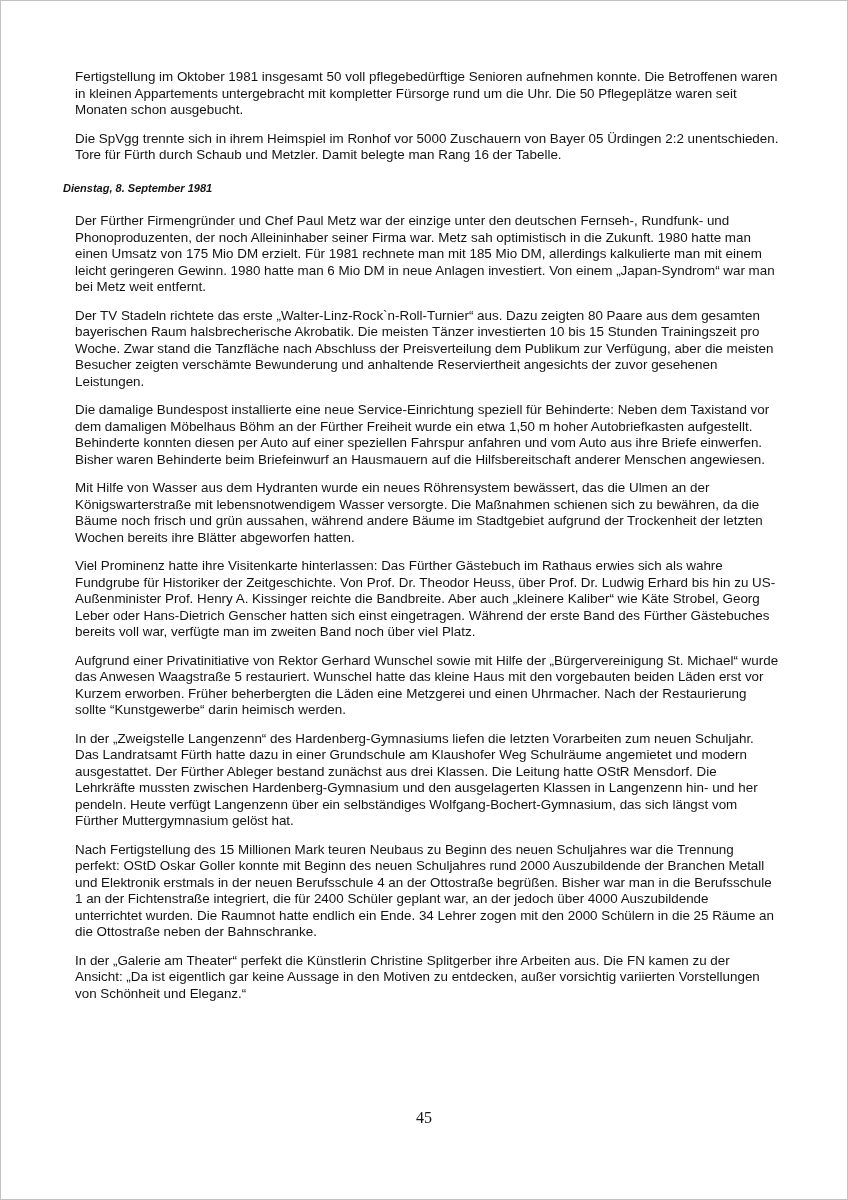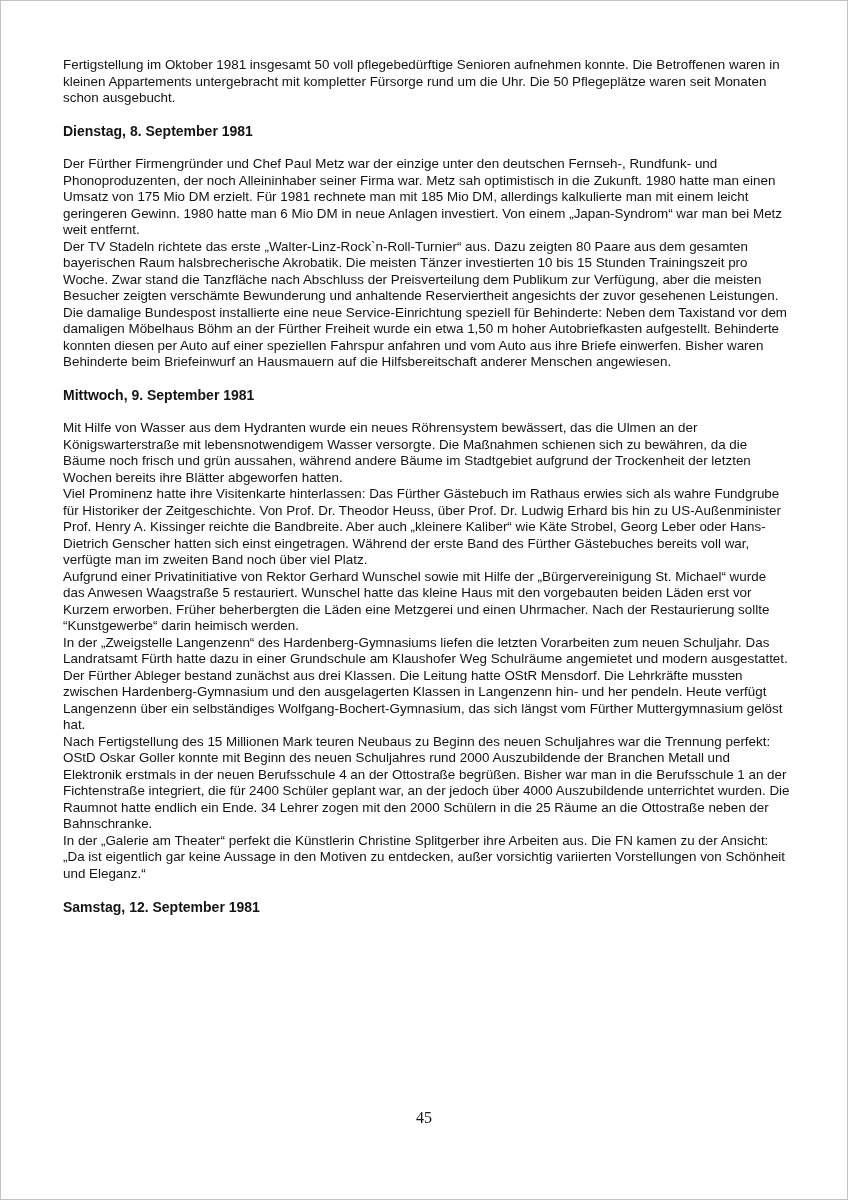--- a/index.html
+++ b/index.html
@@ -21,52 +21,52 @@
   .content {
     position: absolute;
     top: 56px;
     left: 62px;
     width: 728px;
     font-size: 13.4px;
     line-height: 16.5px;
     text-align: left;
   }
   .para {
-    margin: 0;
+    margin: 12px;
   }
   .day-heading {
-    font-size: 14px;
+    font-size: 11px;
     line-height: 16.5px;
     font-weight: bold;
     margin: 16.5px 0 16.5px 0;
+    font-style: italic;
   }
   .pagenum {
     position: absolute;
     top: 1108px;
     left: 0;
     width: 100%;
     text-align: center;
     font-family: Liberation Serif, serif;
     font-size: 16px;
     color: #141414;
   }
 </style>
 </head>
 <body>
 
 <main class="page">
   <div class="content">
       <p class="para">Fertigstellung im Oktober 1981 insgesamt 50 voll pflegebedürftige Senioren aufnehmen konnte. Die Betroffenen waren in kleinen Appartements untergebracht mit kompletter Fürsorge rund um die Uhr. Die 50 Pflegeplätze waren seit Monaten schon ausgebucht.</p>
+      <p class="para">Die SpVgg trennte sich in ihrem Heimspiel im Ronhof vor 5000 Zuschauern von Bayer 05 Ürdingen 2:2 unentschieden. Tore für Fürth durch Schaub und Metzler. Damit belegte man Rang 16 der Tabelle.</p>
       <h2 class="day-heading">Dienstag, 8. September 1981</h2>
       <p class="para">Der Fürther Firmengründer und Chef Paul Metz war der einzige unter den deutschen Fernseh-, Rundfunk- und Phonoproduzenten, der noch Alleininhaber seiner Firma war. Metz sah optimistisch in die Zukunft. 1980 hatte man einen Umsatz von 175 Mio DM erzielt. Für 1981 rechnete man mit 185 Mio DM, allerdings kalkulierte man mit einem leicht geringeren Gewinn. 1980 hatte man 6 Mio DM in neue Anlagen investiert. Von einem „Japan-Syndrom“ war man bei Metz weit entfernt.</p>
       <p class="para">Der TV Stadeln richtete das erste „Walter-Linz-Rock`n-Roll-Turnier“ aus. Dazu zeigten 80 Paare aus dem gesamten bayerischen Raum halsbrecherische Akrobatik. Die meisten Tänzer investierten 10 bis 15 Stunden Trainingszeit pro Woche. Zwar stand die Tanzfläche nach Abschluss der Preisverteilung dem Publikum zur Verfügung, aber die meisten Besucher zeigten verschämte Bewunderung und anhaltende Reserviertheit angesichts der zuvor gesehenen Leistungen.</p>
       <p class="para">Die damalige Bundespost installierte eine neue Service-Einrichtung speziell für Behinderte: Neben dem Taxistand vor dem damaligen Möbelhaus Böhm an der Fürther Freiheit wurde ein etwa 1,50 m hoher Autobriefkasten aufgestellt. Behinderte konnten diesen per Auto auf einer speziellen Fahrspur anfahren und vom Auto aus ihre Briefe einwerfen. Bisher waren Behinderte beim Briefeinwurf an Hausmauern auf die Hilfsbereitschaft anderer Menschen angewiesen.</p>
-      <h2 class="day-heading">Mittwoch, 9. September 1981</h2>
       <p class="para">Mit Hilfe von Wasser aus dem Hydranten wurde ein neues Röhrensystem bewässert, das die Ulmen an der Königswarterstraße mit lebensnotwendigem Wasser versorgte. Die Maßnahmen schienen sich zu bewähren, da die Bäume noch frisch und grün aussahen, während andere Bäume im Stadtgebiet aufgrund der Trockenheit der letzten Wochen bereits ihre Blätter abgeworfen hatten.</p>
       <p class="para">Viel Prominenz hatte ihre Visitenkarte hinterlassen: Das Fürther Gästebuch im Rathaus erwies sich als wahre Fundgrube für Historiker der Zeitgeschichte. Von Prof. Dr. Theodor Heuss, über Prof. Dr. Ludwig Erhard bis hin zu US-Außenminister Prof. Henry A. Kissinger reichte die Bandbreite. Aber auch „kleinere Kaliber“ wie Käte Strobel, Georg Leber oder Hans-Dietrich Genscher hatten sich einst eingetragen. Während der erste Band des Fürther Gästebuches bereits voll war, verfügte man im zweiten Band noch über viel Platz.</p>
       <p class="para">Aufgrund einer Privatinitiative von Rektor Gerhard Wunschel sowie mit Hilfe der „Bürgervereinigung St. Michael“ wurde das Anwesen Waagstraße 5 restauriert. Wunschel hatte das kleine Haus mit den vorgebauten beiden Läden erst vor Kurzem erworben. Früher beherbergten die Läden eine Metzgerei und einen Uhrmacher. Nach der Restaurierung sollte “Kunstgewerbe“ darin heimisch werden.</p>
       <p class="para">In der „Zweigstelle Langenzenn“ des Hardenberg-Gymnasiums liefen die letzten Vorarbeiten zum neuen Schuljahr. Das Landratsamt Fürth hatte dazu in einer Grundschule am Klaushofer Weg Schulräume angemietet und modern ausgestattet. Der Fürther Ableger bestand zunächst aus drei Klassen. Die Leitung hatte OStR Mensdorf. Die Lehrkräfte mussten zwischen Hardenberg-Gymnasium und den ausgelagerten Klassen in Langenzenn hin- und her pendeln. Heute verfügt Langenzenn über ein selbständiges Wolfgang-Bochert-Gymnasium, das sich längst vom Fürther Muttergymnasium gelöst hat.</p>
       <p class="para">Nach Fertigstellung des 15 Millionen Mark teuren Neubaus zu Beginn des neuen Schuljahres war die Trennung perfekt: OStD Oskar Goller konnte mit Beginn des neuen Schuljahres rund 2000 Auszubildende der Branchen Metall und Elektronik erstmals in der neuen Berufsschule 4 an der Ottostraße begrüßen. Bisher war man in die Berufsschule 1 an der Fichtenstraße integriert, die für 2400 Schüler geplant war, an der jedoch über 4000 Auszubildende unterrichtet wurden. Die Raumnot hatte endlich ein Ende. 34 Lehrer zogen mit den 2000 Schülern in die 25 Räume an die Ottostraße neben der Bahnschranke.</p>
       <p class="para">In der „Galerie am Theater“ perfekt die Künstlerin Christine Splitgerber ihre Arbeiten aus. Die FN kamen zu der Ansicht: „Da ist eigentlich gar keine Aussage in den Motiven zu entdecken, außer vorsichtig variierten Vorstellungen von Schönheit und Eleganz.“</p>
-      <h2 class="day-heading">Samstag, 12. September 1981</h2>
     </div>
   <div class="pagenum">45</div>
 </main>
 
 </body></html>

